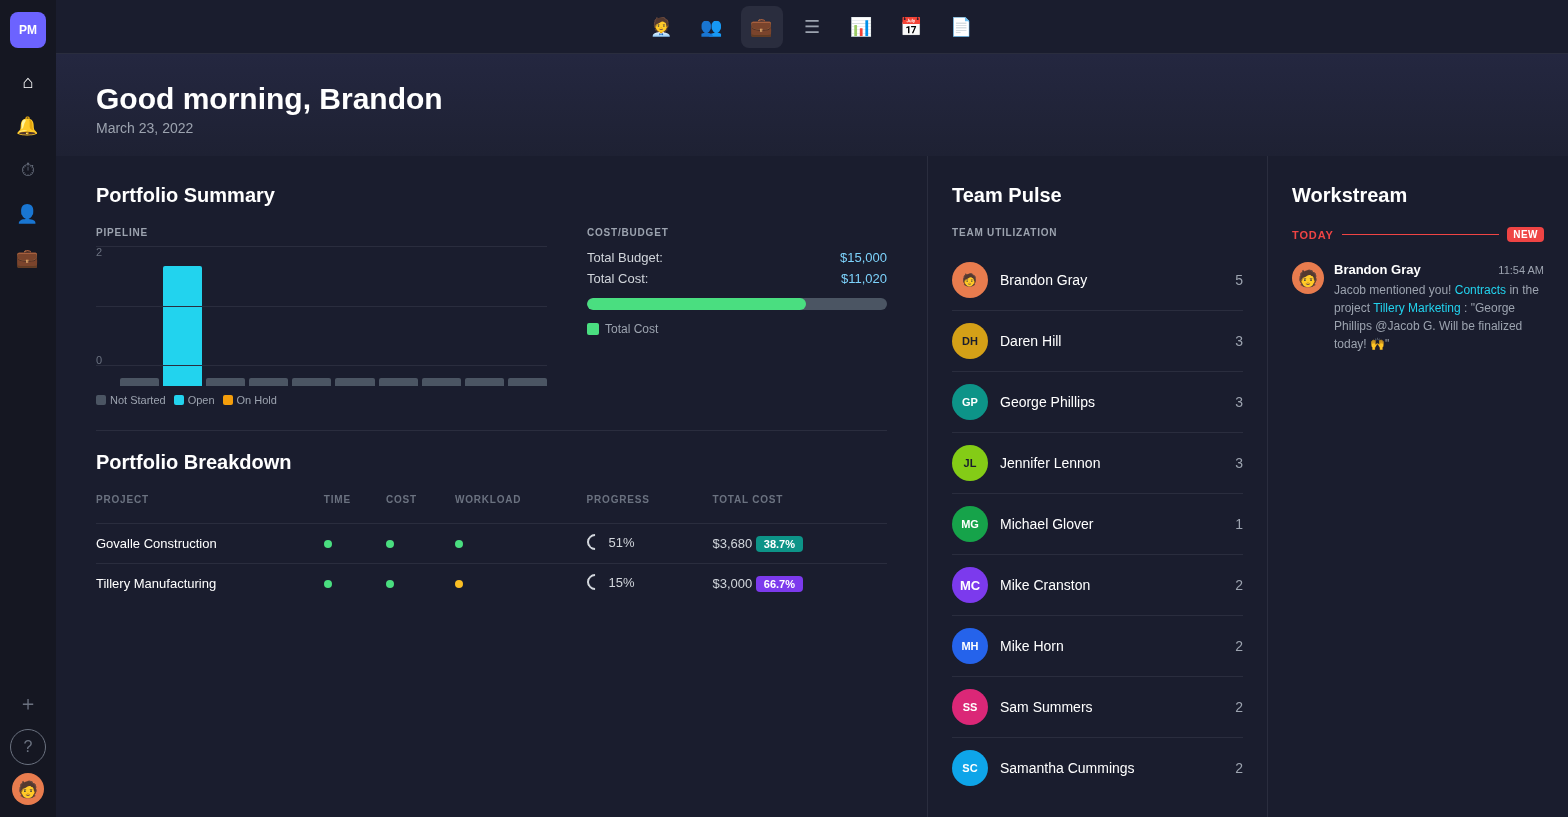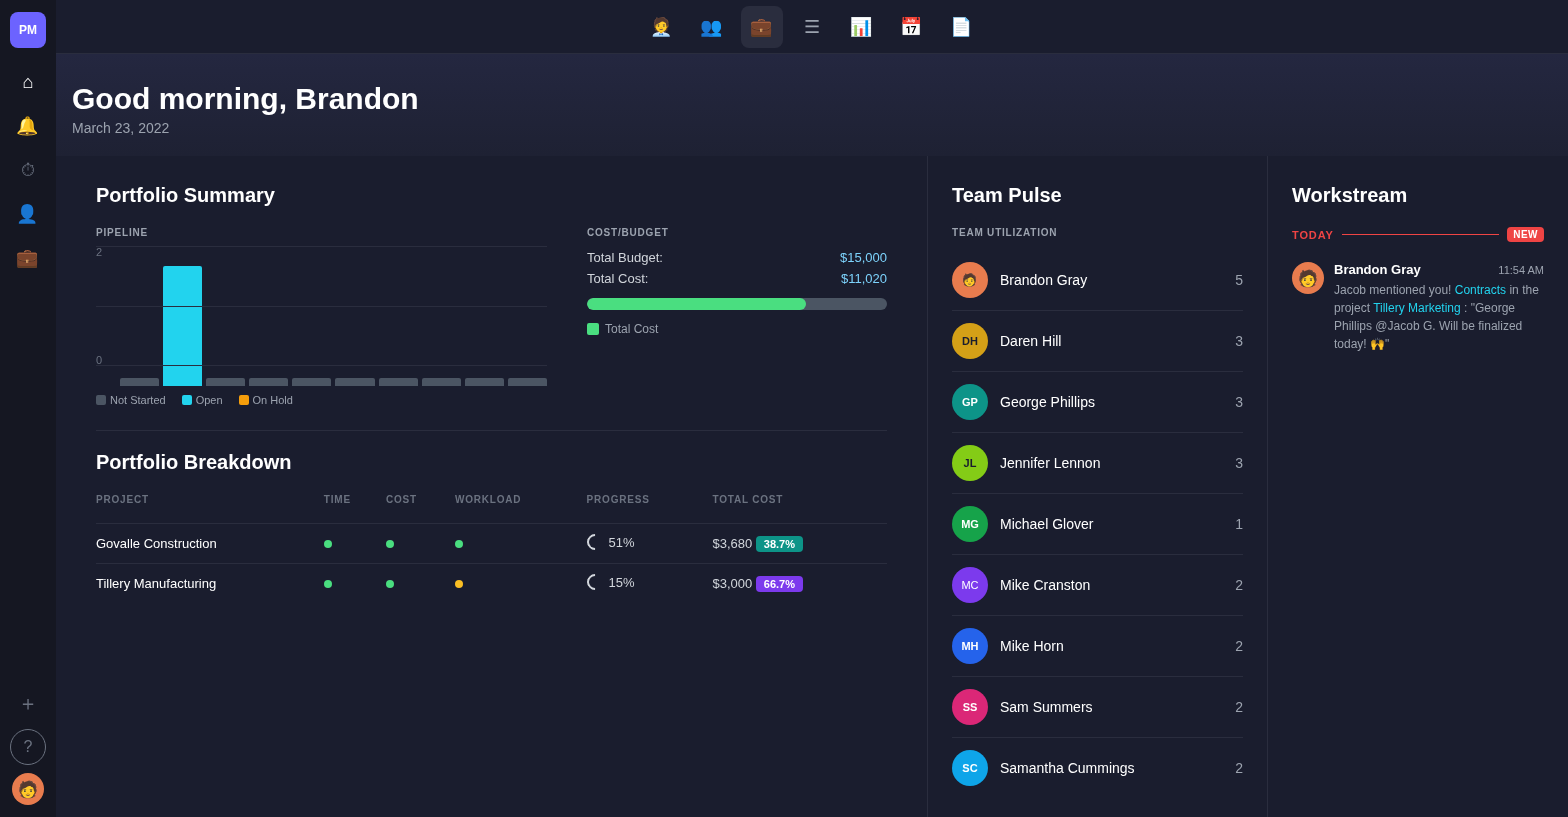--- a/index.html
+++ b/index.html
@@ -97,21 +97,21 @@
     
     .content {
       flex: 1;
       display: flex;
       overflow: hidden;
     }
 
     
     .hero {
       background: linear-gradient(180deg, #242740 0%, #1e2133 100%);
-      padding: 28px 16px 20px;
+      padding: 28px 40px 20px;
       flex-shrink: 0;
     }
     .hero h1 { font-size: 30px; font-weight: 600; color: #fff; }
     .hero p { font-size: 14px; color: #9ca3af; margin-top: 4px; }
 
     
     .left-panel {
       flex: 1;
       display: flex;
       flex-direction: column;
@@ -174,21 +174,21 @@
     }
     .bar {
       flex: 1;
       border-radius: 2px 2px 0 0;
     }
     .bar.cyan { background: #22d3ee; }
     .bar.gray { background: #4b5563; }
 
     .chart-legend {
       display: flex;
-      gap: 16px;
+      gap: 8px;
       margin-top: 8px;
       flex-wrap: wrap;
     }
     .legend-item {
       display: flex;
       align-items: center;
       gap: 4px;
       font-size: 11px;
       color: #9ca3af;
     }
@@ -571,21 +571,21 @@
         <div class="member-avatar av-lime" style="font-size:11px;font-weight:600;color:#1a1d2e;">JL</div>
         <span class="member-name">Jennifer Lennon</span>
         <span class="member-count">3</span>
       </div>
       <div class="team-member-row">
         <div class="member-avatar av-green" style="font-size:11px;font-weight:600;">MG</div>
         <span class="member-name">Michael Glover</span>
         <span class="member-count">1</span>
       </div>
       <div class="team-member-row">
-        <div class="member-avatar av-purple" style="font-size:11px;font-weight:400;">MC</div>
+        <div class="member-avatar av-purple" style="font-size:13px;font-weight:700;">MC</div>
         <span class="member-name">Mike Cranston</span>
         <span class="member-count">2</span>
       </div>
       <div class="team-member-row">
         <div class="member-avatar av-blue" style="font-size:11px;font-weight:600;">MH</div>
         <span class="member-name">Mike Horn</span>
         <span class="member-count">2</span>
       </div>
       <div class="team-member-row">
         <div class="member-avatar av-pink" style="font-size:11px;font-weight:600;">SS</div>

